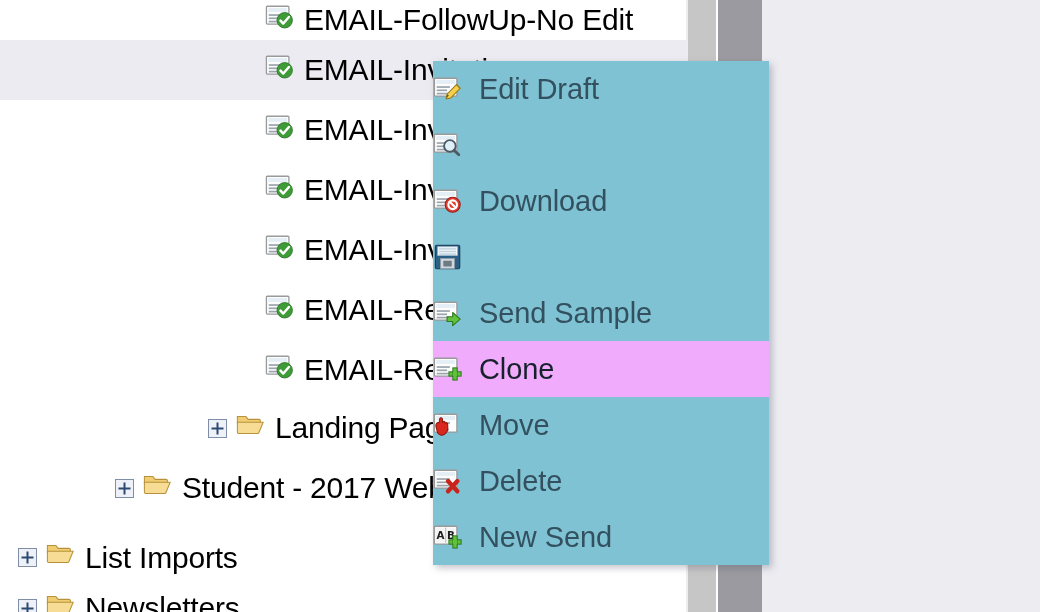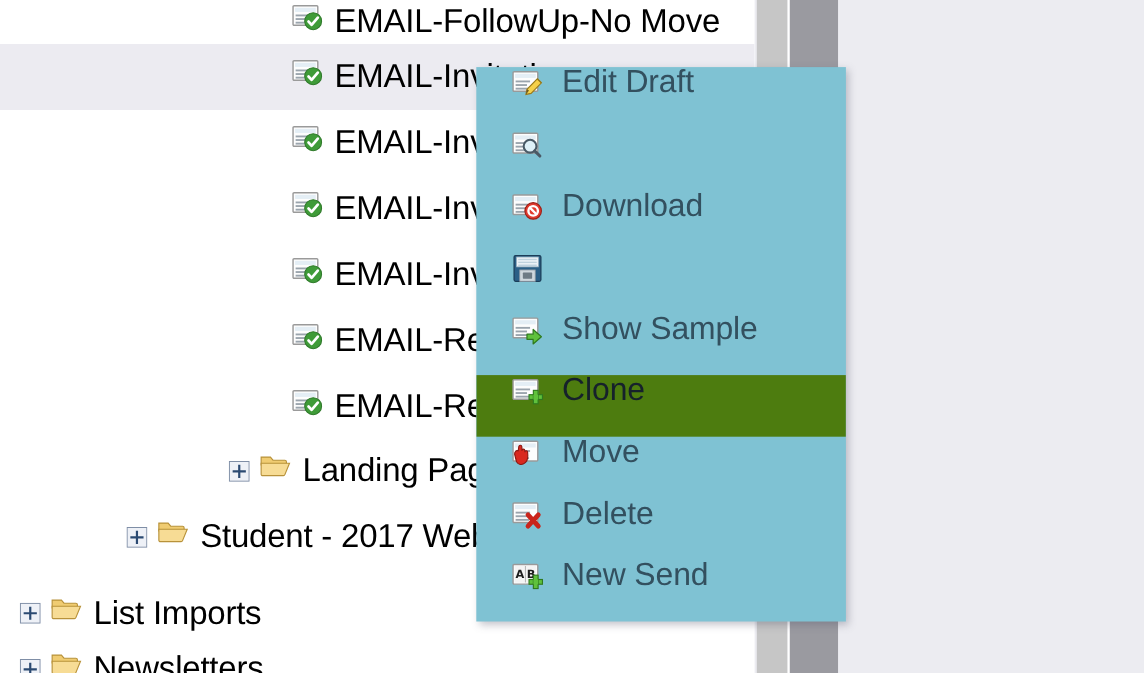--- a/index.html
+++ b/index.html
@@ -95,51 +95,50 @@
     height: 504px;
     background: #7fc2d3;
     box-shadow: 3px 3px 7px rgba(90,90,110,0.35);
     overflow: hidden;
     z-index: 50;
   }
 
   .menu-item {
     height: 56px;
     display: flex;
-    align-items: flex-start;
-    padding-left: 32px;
+    align-items: center;
     gap: 16px;
     font-size: 29px;
     color: #33505f;
     white-space: nowrap;
     letter-spacing: -0.1px;
   }
   .menu-item.hl {
-    background: #4d7c0f;
+    background: #f0abfc;
     color: #16212b;
   }
   .menu-item .mlabel { line-height: 1; }
   .menu-item .micon { flex: 0 0 30px; width: 30px; height: 30px; display: block; }
 </style>
 </head>
 <body>
 
 <div id="content-pane">
     <div class="tree-row" style="top: -10px;">
       <div class="row-inner" style="margin-left: 265px;">
         <span class="ic"><svg width="30" height="30" viewBox="0 0 32 32" xmlns="http://www.w3.org/2000/svg">
             <rect x="1.5" y="4.5" width="24" height="19" rx="1" fill="#fdfdfd" stroke="#9a9a9a" stroke-width="1.4"></rect>
             <rect x="3.5" y="6.5" width="20" height="4" fill="#e4eef5"></rect>
             <rect x="4" y="13" width="14" height="1.8" fill="#9aa4ad"></rect>
             <rect x="4" y="16.5" width="11" height="1.8" fill="#9aa4ad"></rect>
             <rect x="4" y="20" width="13" height="1.8" fill="#9aa4ad"></rect>
             <circle cx="21" cy="19.5" r="8.2" fill="#3f9b38" stroke="#2f7a2a" stroke-width="1"></circle>
             <path d="M16.5 19.8 l3 3.2 l6-7" fill="none" stroke="#fff" stroke-width="2.6" stroke-linecap="round" stroke-linejoin="round"></path>
           </svg></span>
-        <span class="tree-label">EMAIL-FollowUp-No Move</span>
+        <span class="tree-label">EMAIL-FollowUp-No Edit</span>
       </div>
     </div>
     <div class="tree-row selected" style="top: 40px;">
       <div class="row-inner" style="margin-left: 265px;">
         <span class="ic"><svg width="30" height="30" viewBox="0 0 32 32" xmlns="http://www.w3.org/2000/svg">
             <rect x="1.5" y="4.5" width="24" height="19" rx="1" fill="#fdfdfd" stroke="#9a9a9a" stroke-width="1.4"></rect>
             <rect x="3.5" y="6.5" width="20" height="4" fill="#e4eef5"></rect>
             <rect x="4" y="13" width="14" height="1.8" fill="#9aa4ad"></rect>
             <rect x="4" y="16.5" width="11" height="1.8" fill="#9aa4ad"></rect>
             <rect x="4" y="20" width="13" height="1.8" fill="#9aa4ad"></rect>
@@ -338,21 +337,21 @@
     </div>
     <div class="menu-item">
       <span class="micon"><svg width="30" height="30" viewBox="0 0 32 32" xmlns="http://www.w3.org/2000/svg">
           <rect x="1.5" y="4.5" width="24" height="19" rx="1" fill="#fdfdfd" stroke="#9a9a9a" stroke-width="1.4"></rect>
           <rect x="3.5" y="6.5" width="20" height="4" fill="#e4eef5"></rect>
           <rect x="4" y="13" width="14" height="1.8" fill="#9aa4ad"></rect>
           <rect x="4" y="16.5" width="11" height="1.8" fill="#9aa4ad"></rect>
           <rect x="4" y="20" width="13" height="1.8" fill="#9aa4ad"></rect>
           <path d="M15 20 h6 v-4.5 l8 7 l-8 7 v-4.5 h-6 z" fill="#5fc13c" stroke="#2f7a1e" stroke-width="1.2" stroke-linejoin="round"></path>
         </svg></span>
-      <span class="mlabel">Show Sample</span>
+      <span class="mlabel">Send Sample</span>
     </div>
     <div class="menu-item hl">
       <span class="micon"><svg width="30" height="30" viewBox="0 0 32 32" xmlns="http://www.w3.org/2000/svg">
           <rect x="1.5" y="4.5" width="24" height="19" rx="1" fill="#fdfdfd" stroke="#9a9a9a" stroke-width="1.4"></rect>
           <rect x="3.5" y="6.5" width="20" height="4" fill="#e4eef5"></rect>
           <rect x="4" y="13" width="14" height="1.8" fill="#9aa4ad"></rect>
           <rect x="4" y="16.5" width="11" height="1.8" fill="#9aa4ad"></rect>
           <rect x="4" y="20" width="13" height="1.8" fill="#9aa4ad"></rect>
           <rect x="17" y="19" width="13" height="4.6" fill="#5fc13c" stroke="#2f7a1e" stroke-width="1.1"></rect>
           <rect x="21.2" y="14.8" width="4.6" height="13" fill="#5fc13c" stroke="#2f7a1e" stroke-width="1.1"></rect>

